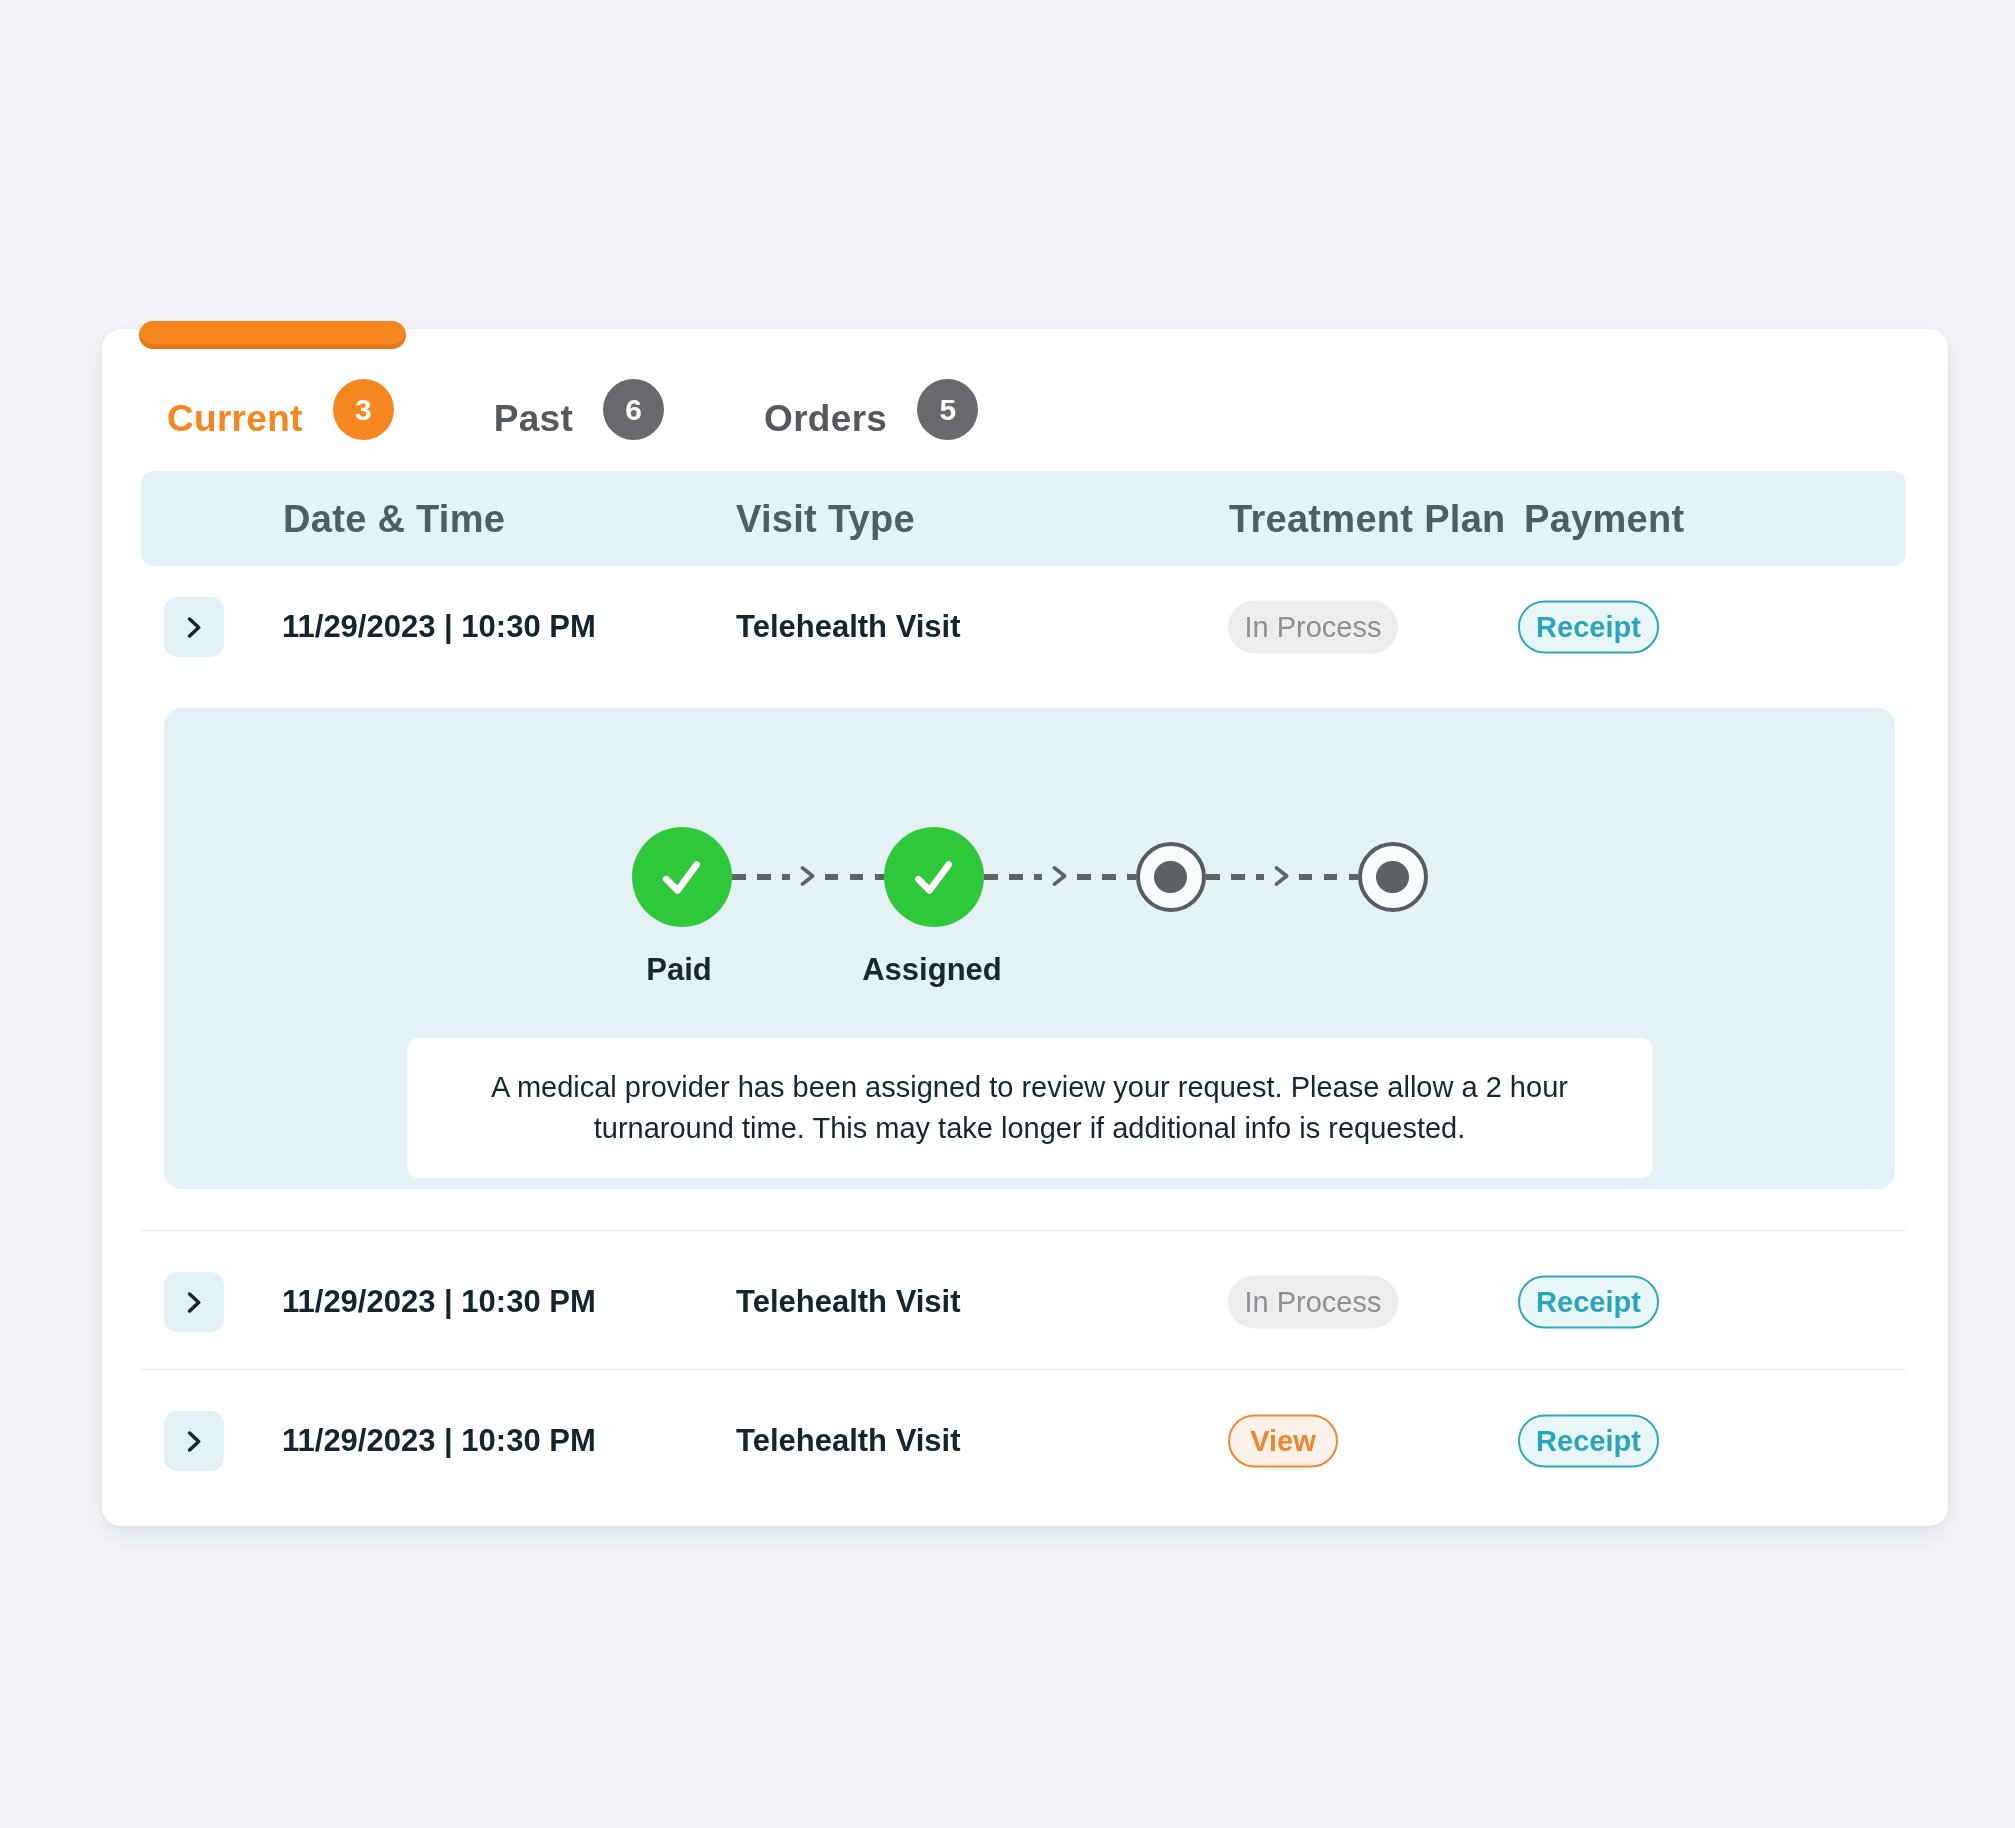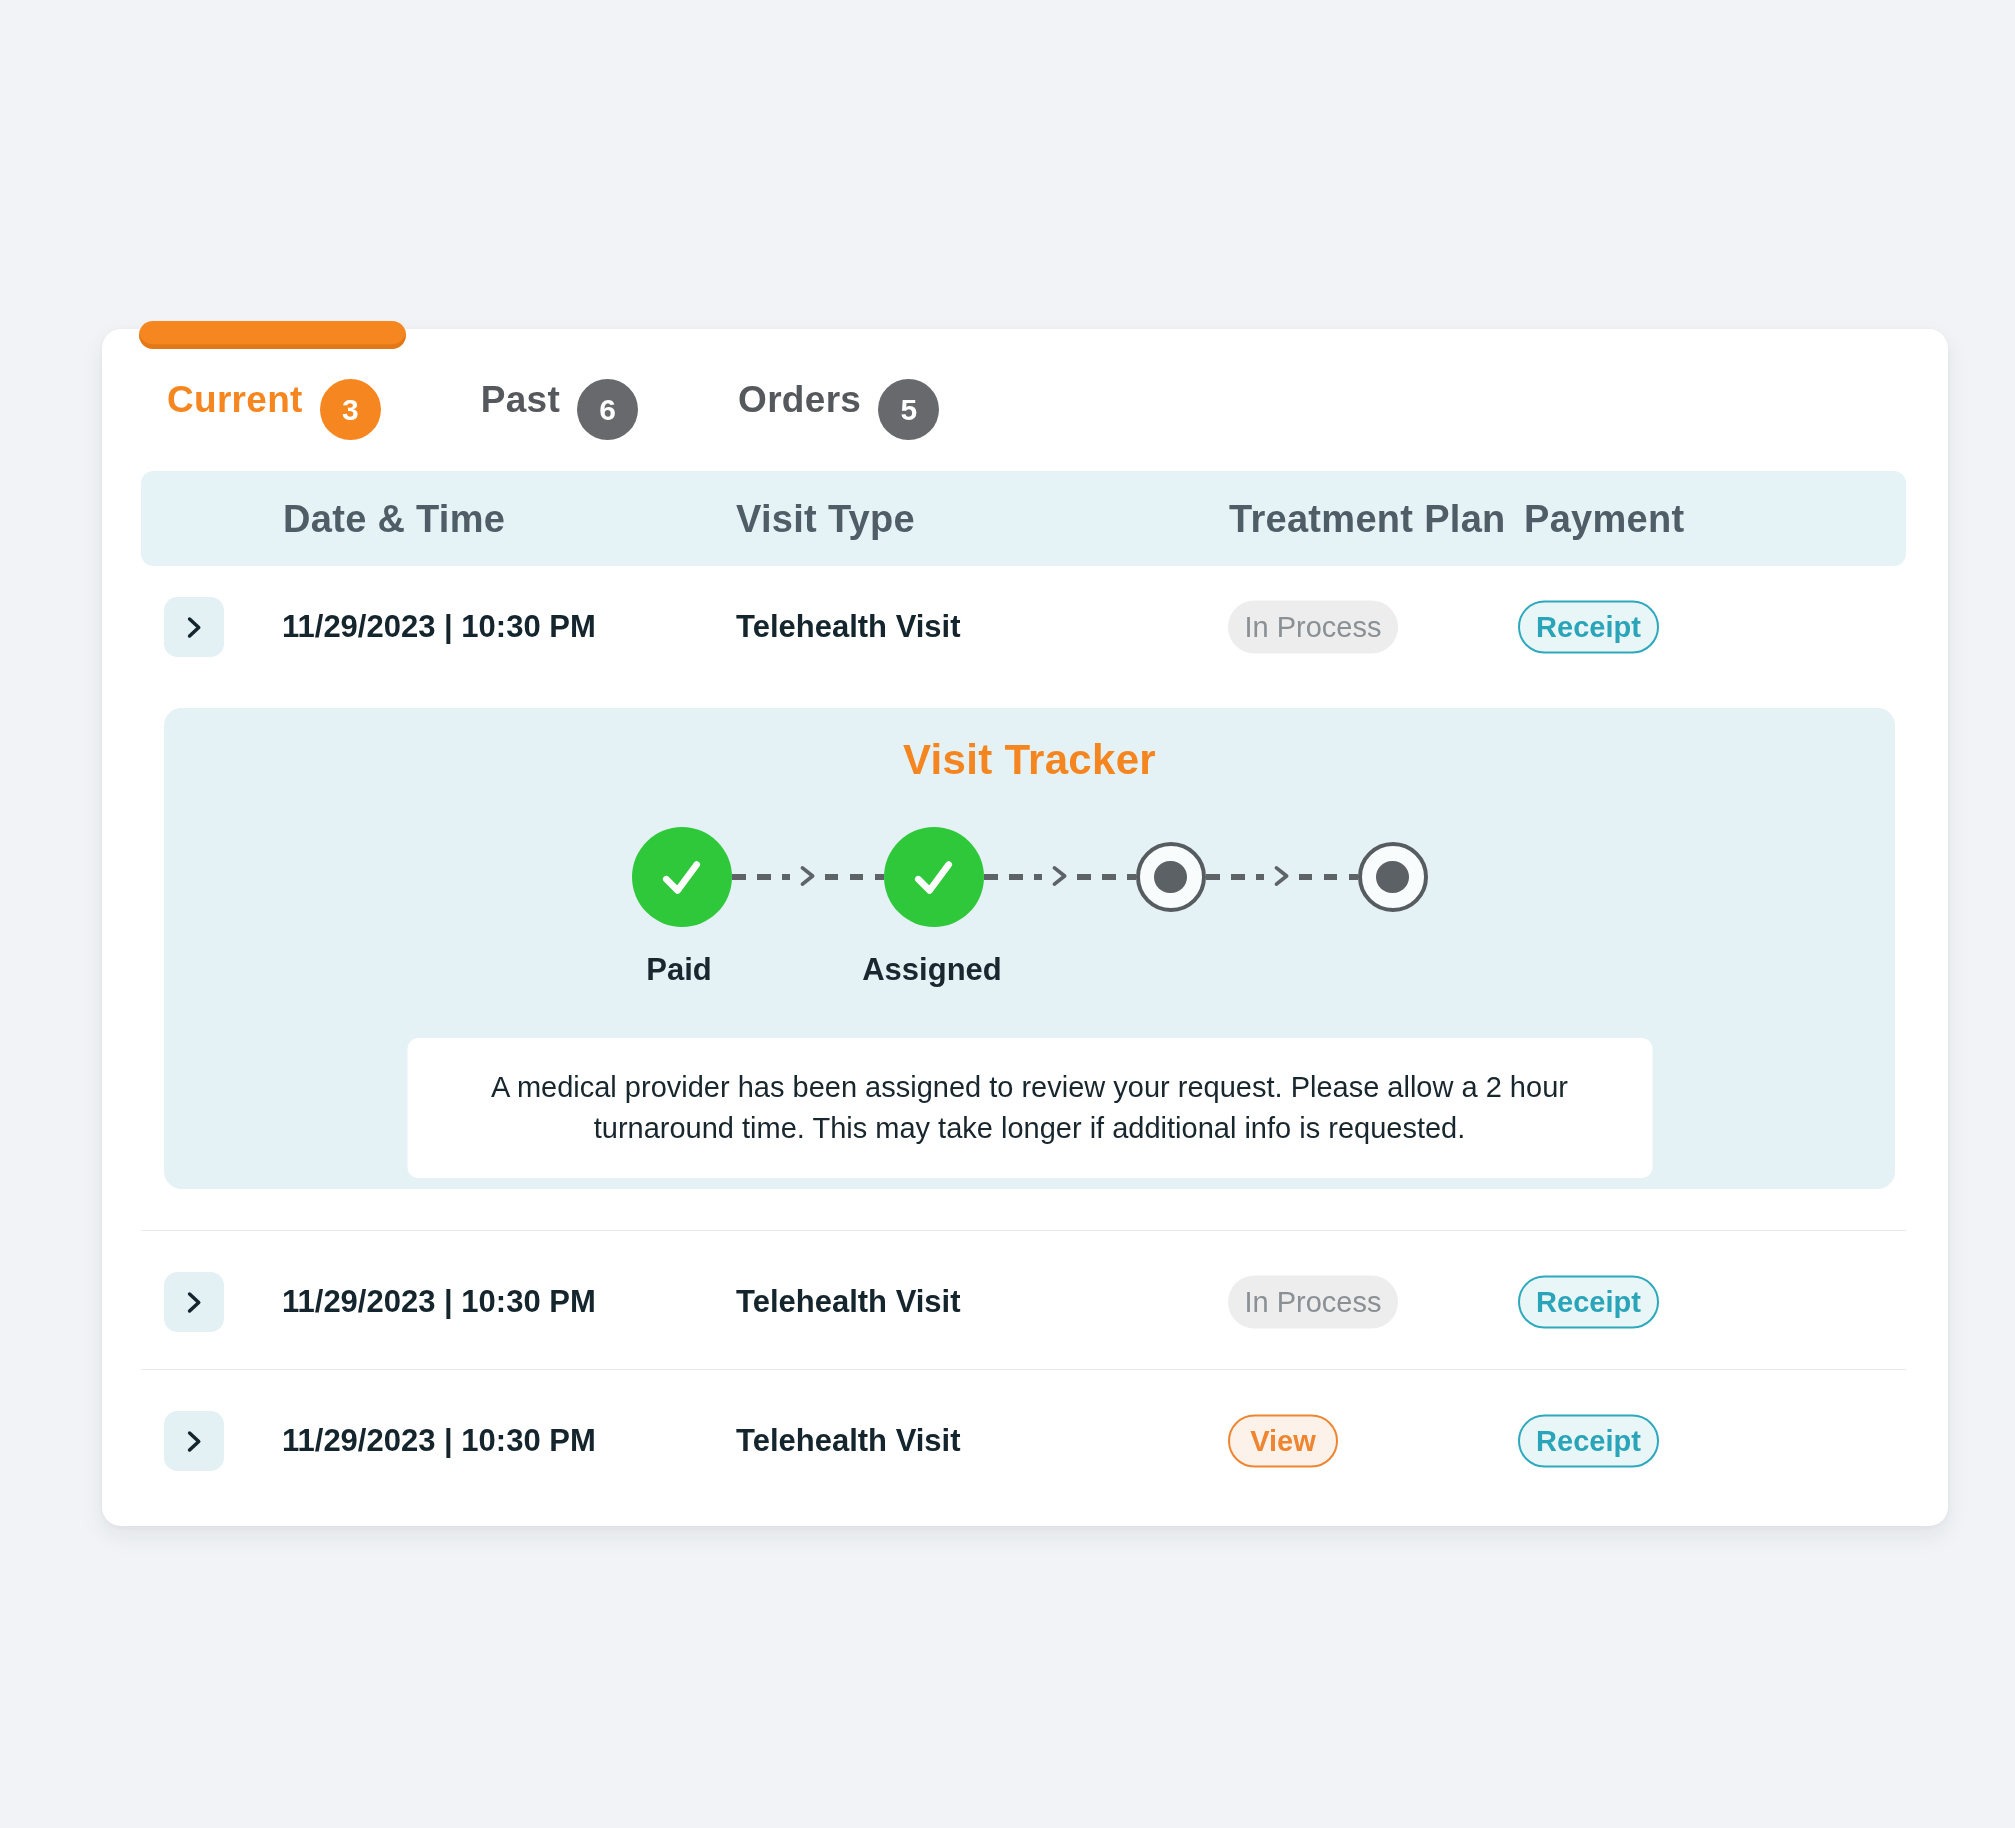--- a/index.html
+++ b/index.html
@@ -24,21 +24,21 @@
     background:#F6861F;border-radius:14.2px;
     box-shadow:inset 0 -4.7px 0 rgba(180,85,0,0.28);
     z-index:5;
   }
 
   
   .tabs{
     position:absolute;left:65px;top:50px;
     display:flex;align-items:center;gap:100px;
   }
-  .tab{display:flex;align-items:flex-start;gap:17px;cursor:pointer;}
+  .tab{display:flex;align-items:flex-end;gap:30px;cursor:pointer;}
   .tab-label{font-size:37px;font-weight:600;color:#55595D;letter-spacing:0.3px;}
   .tab.active .tab-label{color:#F6861F;}
   .badge{
     width:61px;height:61px;border-radius:50%;
     display:flex;align-items:center;justify-content:center;
     font-size:30px;font-weight:700;color:#FFFFFF;
     background:#67696C;
   }
   .tab.active .badge{background:#F6861F;}
 
@@ -171,21 +171,20 @@
             </svg>
         </span>
       </button>
       <span class="cell c-date">11/29/2023 | 10:30 PM</span>
       <span class="cell c-visit">Telehealth Visit</span>
       <span class="pill pill-process">In Process</span>
       <button class="pill pill-receipt">Receipt</button>
     </div>
 
     <div class="tracker">
-      <div class="tracker-title">Visit Tracker</div>
 
       <div class="stepper">
         <div class="step-done">
           <span>
             <svg width="53" height="53" viewBox="0 0 80 80">
                 <polyline points="17,44 34,61 63,22" fill="none" stroke="#FFFFFF" stroke-width="10" stroke-linecap="round" stroke-linejoin="round"></polyline>
               </svg>
           </span>
         </div>
         <div class="connector">

